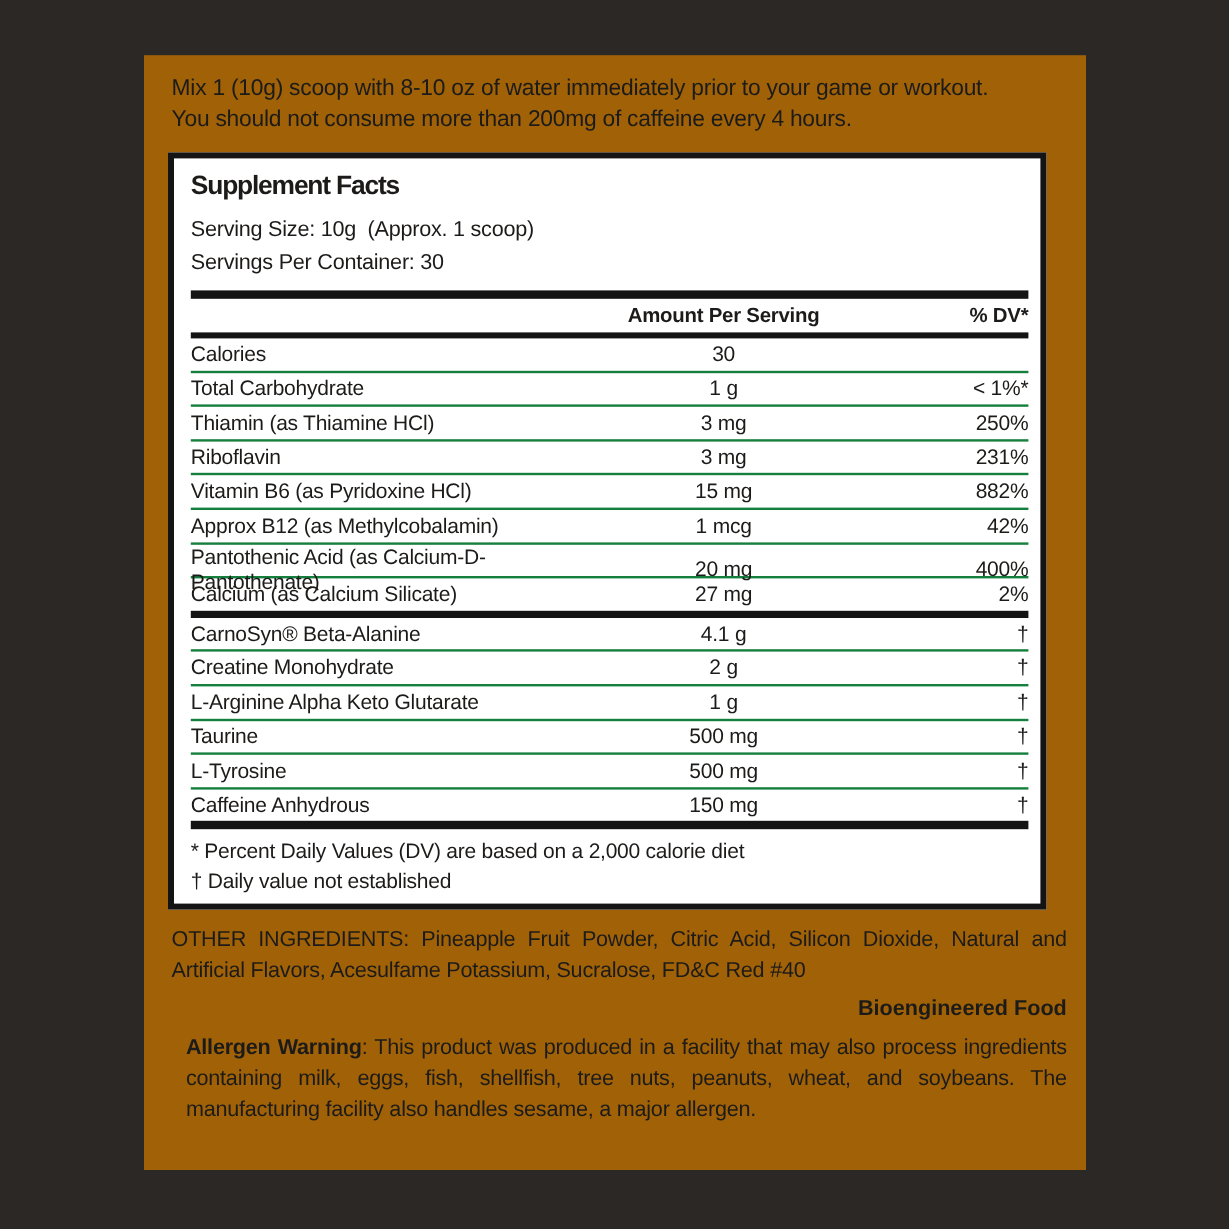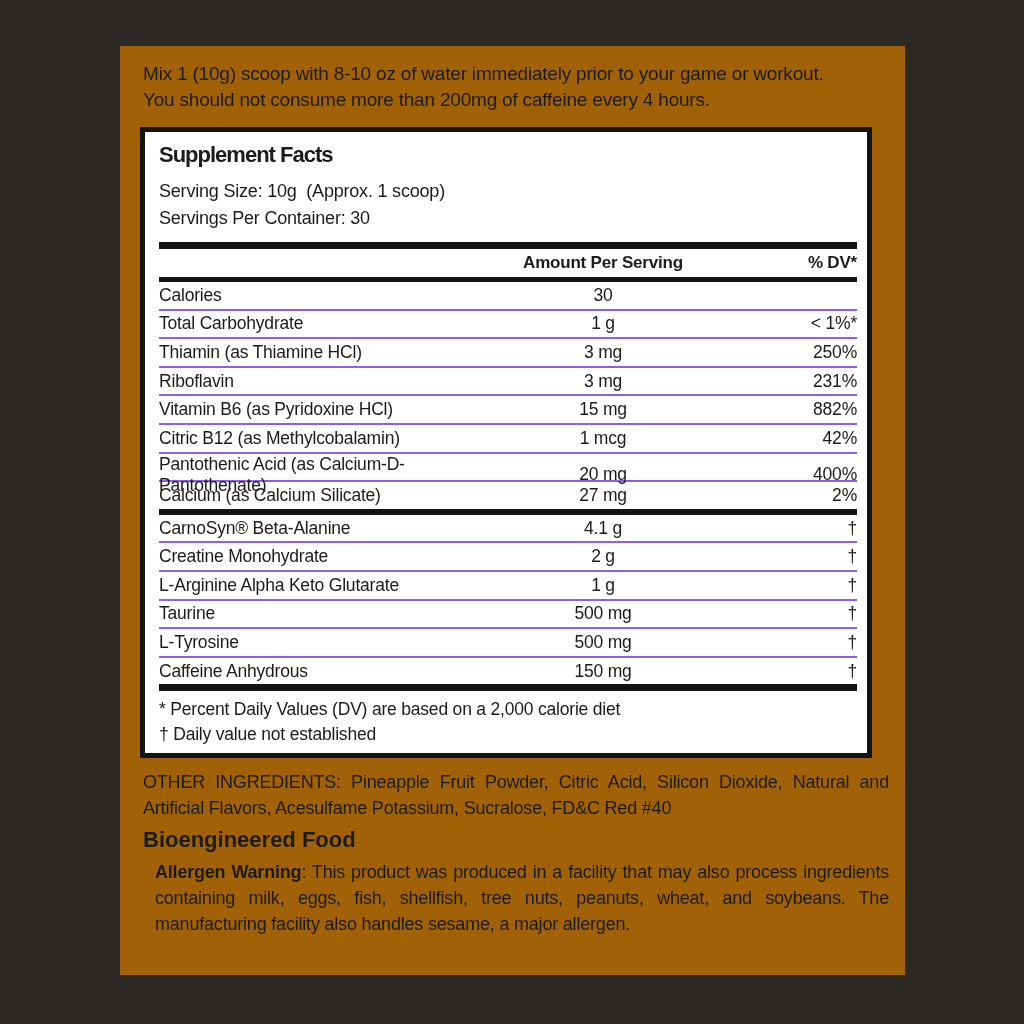--- a/index.html
+++ b/index.html
@@ -52,39 +52,39 @@
     align-items: center;
     gap: 19px;
   }
   .fb-header {
     font-weight: bold; font-size: 17px;
     padding: 4px 0 4px 0;
     letter-spacing: -0.2px;
   }
   .row {
     height: 26.6px;
-    border-bottom: 2px solid #8b5cf6;
+    border-bottom: 2px solid #15803d;
     font-size: 17.5px;
     letter-spacing: -0.2px;
   }
   .row.nounder { border-bottom: none; }
   .cell-amt { text-align: center; }
   .cell-dv { text-align: right; }
   .footnotes {
     font-size: 17.5px; line-height: 25px;
     margin-top: 6px; letter-spacing: -0.2px;
   }
   .other {
     margin: 11px 16px 0 23px;
     font-size: 18px; line-height: 26px;
     text-align: justify; letter-spacing: -0.2px;
   }
   .bio {
     margin: 7px 16px 0 23px;
-    font-size: 22px; font-weight: bold; line-height: 24px;
+    font-size: 18px; font-weight: bold; line-height: 24px; text-align: right;
   }
   .allergen {
     margin: 7px 16px 0 35px;
     font-size: 18px; line-height: 26px;
     text-align: justify; letter-spacing: -0.2px;
   }
   .allergen b { letter-spacing: -0.2px; }
 </style>
 </head>
 <body>
@@ -130,21 +130,21 @@
       <span>Riboflavin</span>
       <span class="cell-amt">3 mg</span>
       <span class="cell-dv">231%</span>
     </div>
     <div class="grid3 row">
       <span>Vitamin B6 (as Pyridoxine HCl)</span>
       <span class="cell-amt">15 mg</span>
       <span class="cell-dv">882%</span>
     </div>
     <div class="grid3 row">
-      <span>Citric B12 (as Methylcobalamin)</span>
+      <span>Approx B12 (as Methylcobalamin)</span>
       <span class="cell-amt">1 mcg</span>
       <span class="cell-dv">42%</span>
     </div>
     <div class="grid3 row">
       <span>Pantothenic Acid (as Calcium-D-Pantothenate)</span>
       <span class="cell-amt">20 mg</span>
       <span class="cell-dv">400%</span>
     </div>
     <div class="grid3 row nounder">
       <span>Calcium (as Calcium Silicate)</span>

